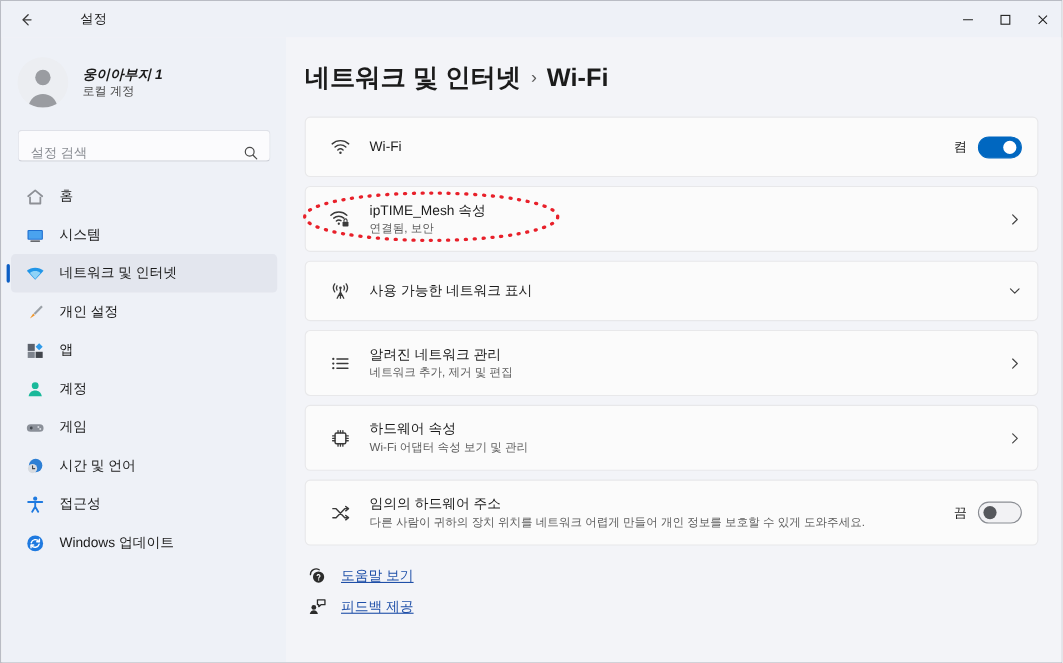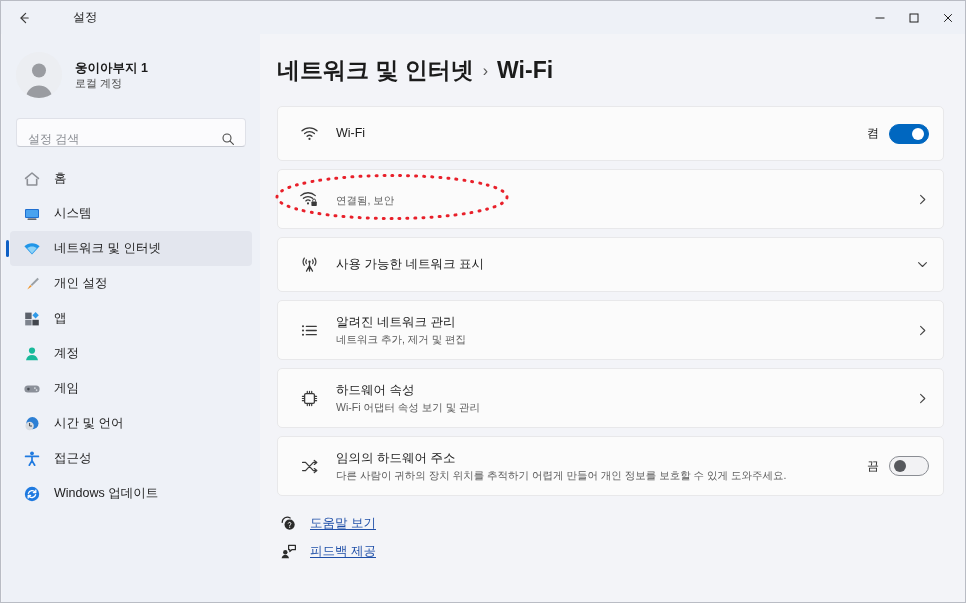--- a/index.html
+++ b/index.html
@@ -60,20 +60,21 @@
     width: 46px; height: 46px; border-radius: 50%;
     background: #eceef2;
     display: flex; align-items: flex-end; justify-content: center;
     overflow: hidden; flex: none;
   }
   .avatar svg { display: block; }
   .profile-text { margin-left: 13px; }
   .profile-name {
     font-size: 12.5px; font-weight: bold; color: #1b1b1b;
     line-height: 16px;
+    font-style: italic;
   }
   .profile-sub {
     font-size: 11px; color: #4a4a4a; line-height: 15px;
   }
 
   .searchbox {
     position: relative;
     margin: 20px 14px 0 14px;
     height: 29px;
     background: #fbfbfd;
@@ -393,20 +394,21 @@
           <svg width="20" height="20" viewBox="0 0 20 20" aria-hidden="true">
             <path d="M1.8 6.6A10.6 10.6 0 0 1 16.3 6.6" fill="none" stroke="#3a3a3a" stroke-width="1.3" stroke-linecap="round"></path>
             <path d="M4.4 9.3a7 7 0 0 1 9.2 0" fill="none" stroke="#3a3a3a" stroke-width="1.3" stroke-linecap="round"></path>
             <path d="M6.8 11.9a3.5 3.5 0 0 1 4.2-.3" fill="none" stroke="#3a3a3a" stroke-width="1.3" stroke-linecap="round"></path>
             <circle cx="9" cy="14.4" r="1.05" fill="#3a3a3a"></circle>
             <rect x="12.4" y="12.6" width="5.4" height="4.3" rx="0.7" fill="#3a3a3a"></rect>
             <path d="M13.7 12.5v-1.1a1.4 1.4 0 0 1 2.8 0v1.1" fill="none" stroke="#3a3a3a" stroke-width="1"></path>
           </svg>
         </span>
         <div class="card-text">
+          <div class="card-title">ipTIME_Mesh 속성</div>
           <div class="card-sub">연결됨, 보안</div>
         </div>
         <div class="card-right">
           <span class="chev">
             <svg width="13" height="13" viewBox="0 0 13 13" aria-hidden="true">
               <path d="M4.6 2.4 8.8 6.5l-4.2 4.1" fill="none" stroke="#444" stroke-width="1.1" stroke-linecap="round" stroke-linejoin="round"></path>
             </svg>
           </span>
         </div>
 
@@ -482,21 +484,21 @@
 
       <div class="card h60">
         <span class="card-ico">
           <svg width="19" height="19" viewBox="0 0 19 19" aria-hidden="true">
             <path d="M2.6 5.4h2.9l7.9 8.2h2.7M2.6 13.6h2.9l7.9-8.2h2.7" fill="none" stroke="#3a3a3a" stroke-width="1.3" stroke-linecap="round" stroke-linejoin="round"></path>
             <path d="M14.3 3.4 16.8 5.4l-2.5 2M14.3 11.6l2.5 2-2.5 2" fill="none" stroke="#3a3a3a" stroke-width="1.3" stroke-linecap="round" stroke-linejoin="round"></path>
           </svg>
         </span>
         <div class="card-text">
           <div class="card-title">임의의 하드웨어 주소</div>
-          <div class="card-sub">다른 사람이 귀하의 장치 위치를 추적하기 어렵게 만들어 개인 정보를 보호할 수 있게 도와주세요.</div>
+          <div class="card-sub">다른 사람이 귀하의 장치 위치를 네트워크 어렵게 만들어 개인 정보를 보호할 수 있게 도와주세요.</div>
         </div>
         <div class="card-right">
           <span class="toggle-label">끔</span>
           <span class="toggle off">
             <span class="knob"></span>
           </span>
         </div>
       </div>
 
     </div>

